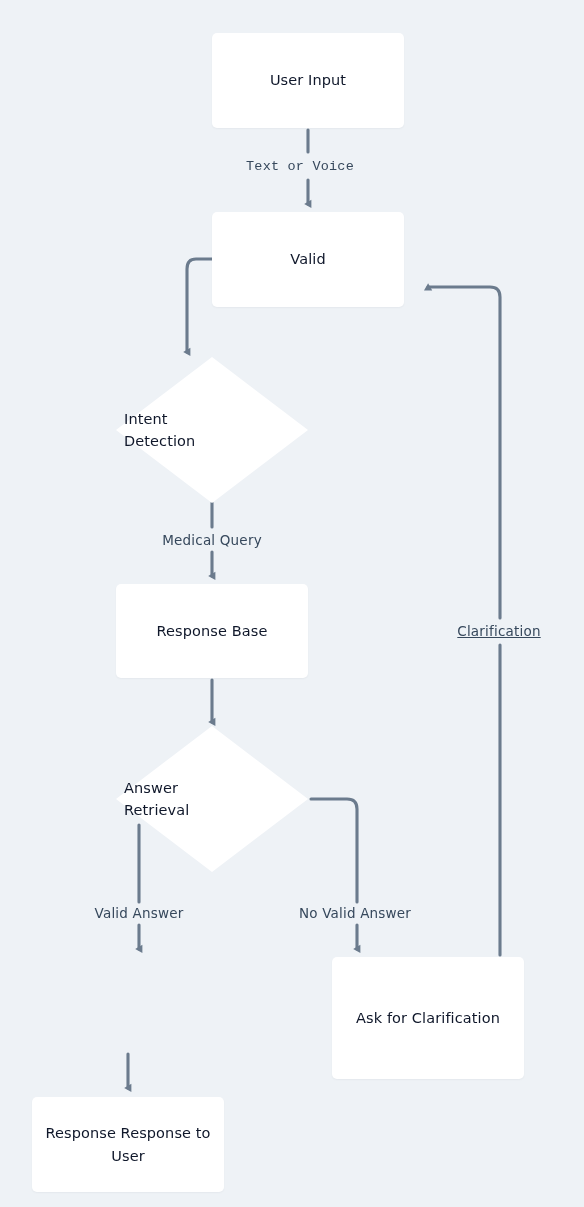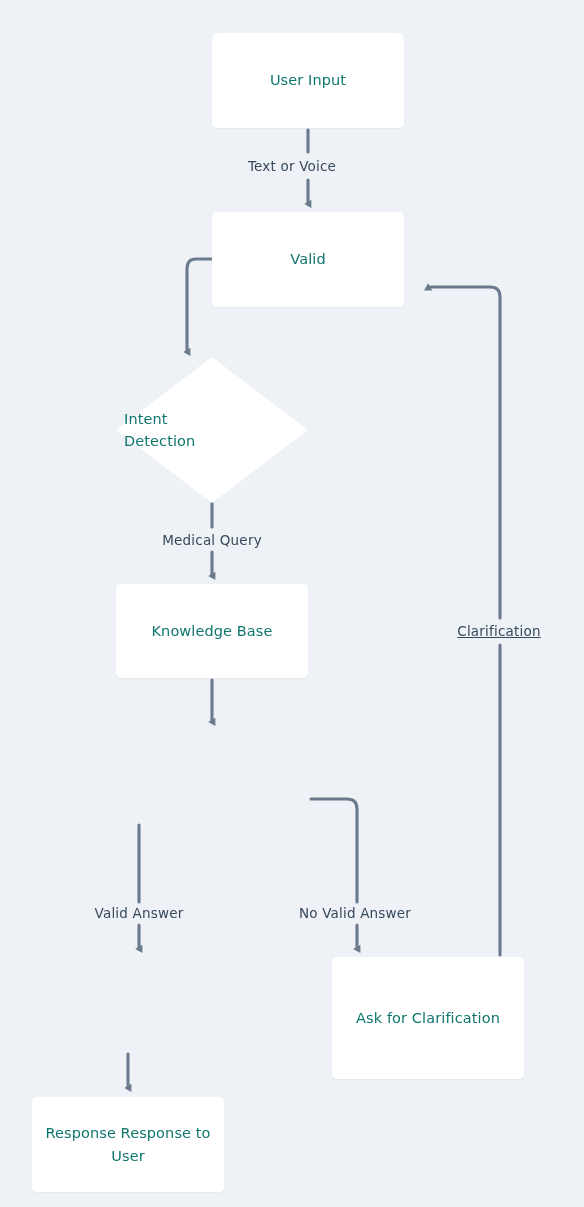--- a/index.html
+++ b/index.html
@@ -39,21 +39,21 @@
     text-align: center;
   }
   .node-box {
     background: #ffffff;
     border-radius: 5px;
     box-shadow: 0 1px 2px rgba(15, 30, 50, 0.045);
   }
   .node-label {
     font-size: 14.5px;
     line-height: 1.55;
-    color: #0f766e;
+    color: #0f172a;
     letter-spacing: 0.1px;
     white-space: pre-line;
     padding: 0 8px;
   }
   .diamond-wrap {
     position: absolute;
   }
   .diamond-shape {
     position: absolute;
     left: 0;
@@ -144,35 +144,44 @@
     <svg class="diamond-shape" viewBox="0 0 192 146" xmlns="http://www.w3.org/2000/svg">
       <polygon points="96,0 192,73 96,146 0,73" fill="#ffffff"></polygon>
     </svg>
     <div class="diamond-text">
       <span class="node-label">Intent
 Detection</span>
     </div>
   </div>
 
   <div class="node node-box" style="left:116px; top:584px; width:192px; height:94px;">
-    <span class="node-label">Knowledge Base</span>
+    <span class="node-label">Response Base</span>
   </div>
 
+  <div class="diamond-wrap" style="left:116px; top:726px; width:192px; height:146px;">
+    <svg class="diamond-shape" viewBox="0 0 192 146" xmlns="http://www.w3.org/2000/svg">
+      <polygon points="96,0 192,73 96,146 0,73" fill="#ffffff"></polygon>
+    </svg>
+    <div class="diamond-text">
+      <span class="node-label">Answer
+Retrieval</span>
+    </div>
+  </div>
 
 
   <div class="node node-box" style="left:332px; top:957px; width:192px; height:122px;">
     <span class="node-label">Ask for Clarification</span>
   </div>
 
   <div class="node node-box" style="left:32px; top:1097px; width:192px; height:95px;">
     <span class="node-label">Response Response to
 User</span>
   </div>
 
-  <span class="edge-label" style="left:292px; top:166px;">Text or Voice</span>
+  <span class="edge-label" style="left:300px; top:166px;font-family:Liberation Mono, monospace;">Text or Voice</span>
 
   <span class="edge-label" style="left:212px; top:540px;">Medical Query</span>
 
   <span class="edge-label" style="left:139px; top:913px;">Valid Answer</span>
 
   <span class="edge-label" style="left:355px; top:913px;">No Valid Answer</span>
 
   <span class="edge-label" style="left:499px; top:631px;text-decoration:underline;">Clarification</span>
 
 </div>

